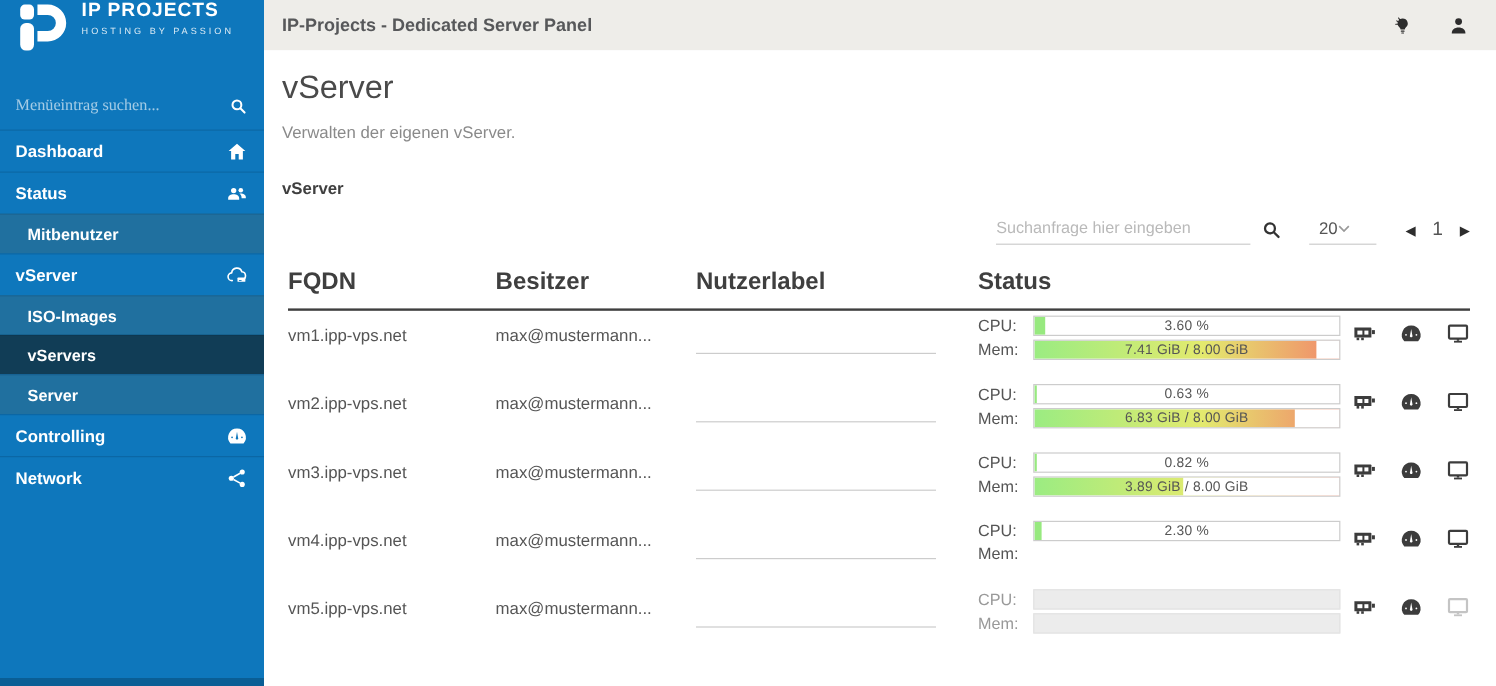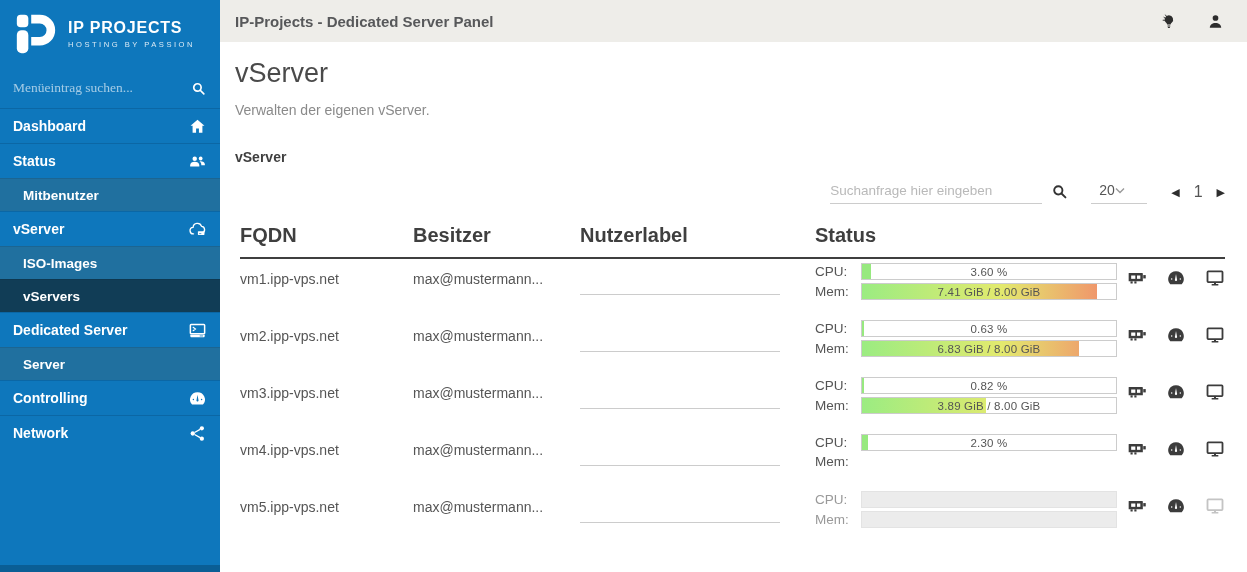--- a/index.html
+++ b/index.html
@@ -3,21 +3,21 @@
 <meta charset="utf-8">
 <style>
   * { margin:0; padding:0; box-sizing:border-box; }
   html,body { width:1247px; height:572px; overflow:hidden; background:#fff;
     font-family:"Liberation Sans", sans-serif; }
   body { position:relative; }
 
   
   .sidebar { position:absolute; left:0; top:0; width:220px; height:572px;
     background:#0e77bc; z-index:5; display:flex; flex-direction:column; }
-  .logo-row { height:68px; display:flex; align-items:center; padding:0 13px; gap:9px; flex:0 0 auto; }
+  .logo-row { height:68px; display:flex; padding:0 13px; gap:9px; flex:0 0 auto; }
   .logo-mark { width:46px; height:46px; flex:0 0 auto; }
   .logo-name { color:#fff; font-weight:bold; font-size:16px; letter-spacing:.8px; white-space:nowrap; }
   .logo-tagline { color:rgba(255,255,255,.85); font-size:7.6px; letter-spacing:2.5px; margin-top:3px; white-space:nowrap; }
 
   .side-search { height:40px; display:flex; align-items:center; padding:0 13px; flex:0 0 auto; }
   .side-search input { flex:1; background:transparent; border:none; outline:none;
     color:#fff; font-size:13.5px; font-family:Liberation Serif, serif; }
   .side-search input::placeholder { color:rgba(255,255,255,.62); }
   .side-search .mag { width:17px; height:17px; color:#fff; }
 
@@ -137,29 +137,20 @@
             <path d="M7 17.5a4.1 4.1 0 0 1-.6-8.2 5.5 5.5 0 0 1 10.7-1.2 4.2 4.2 0 0 1 .5 8.3" fill="none" stroke="currentColor" stroke-width="1.7" stroke-linejoin="round" stroke-linecap="round"></path>
             <rect x="12.5" y="14.2" width="8.3" height="4.6" rx=".7" fill="currentColor"></rect>
             <rect x="14" y="16.9" width="2.8" height=".9" fill="#0e77bc"></rect>
           </svg></span>
   </div>
       <div class="item-sub">
     <span class="lbl">ISO-Images</span>
   </div>
       <div class="item-sub active">
     <span class="lbl">vServers</span>
-  </div>
-      <div class="item-top">
-    <span class="lbl">Dedicated Server</span>
-    <span class="mi"><svg viewBox="0 0 24 24">
-            <rect x="3" y="4.5" width="18" height="11.5" rx="1" fill="none" stroke="currentColor" stroke-width="1.9"></rect>
-            <path d="M6.5 8l2.9 2.1-2.9 2.1" fill="none" stroke="currentColor" stroke-width="1.5" stroke-linecap="round"></path>
-            <rect x="3" y="17.3" width="18" height="3.2" rx=".8" fill="currentColor"></rect>
-            <rect x="14.8" y="18.4" width="4.2" height="1" fill="#0e77bc"></rect>
-          </svg></span>
   </div>
       <div class="item-sub">
     <span class="lbl">Server</span>
   </div>
       <div class="item-top">
     <span class="lbl">Controlling</span>
     <span class="mi"><svg viewBox="0 0 24 24">
             <path fill="currentColor" d="M12 4a9.3 9.3 0 0 0-6.9 15.6h13.8A9.3 9.3 0 0 0 12 4z"></path>
             <path fill="#0e77bc" d="M12 7.3l1.15 6.3a1.35 1.35 0 1 1-2.3 0z"></path>
             <circle cx="6.8" cy="13.2" r=".9" fill="#0e77bc"></circle>

